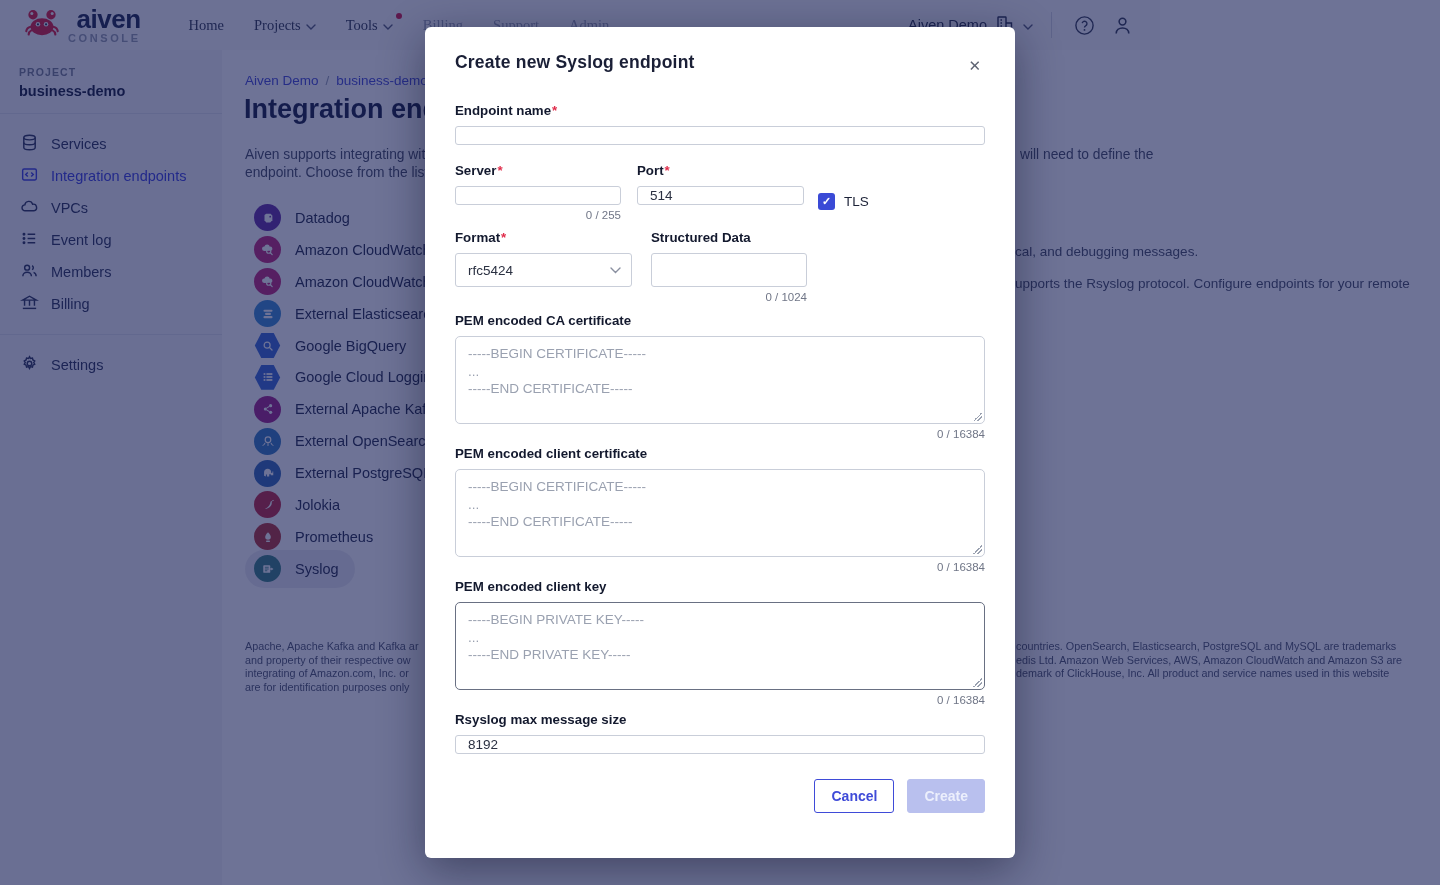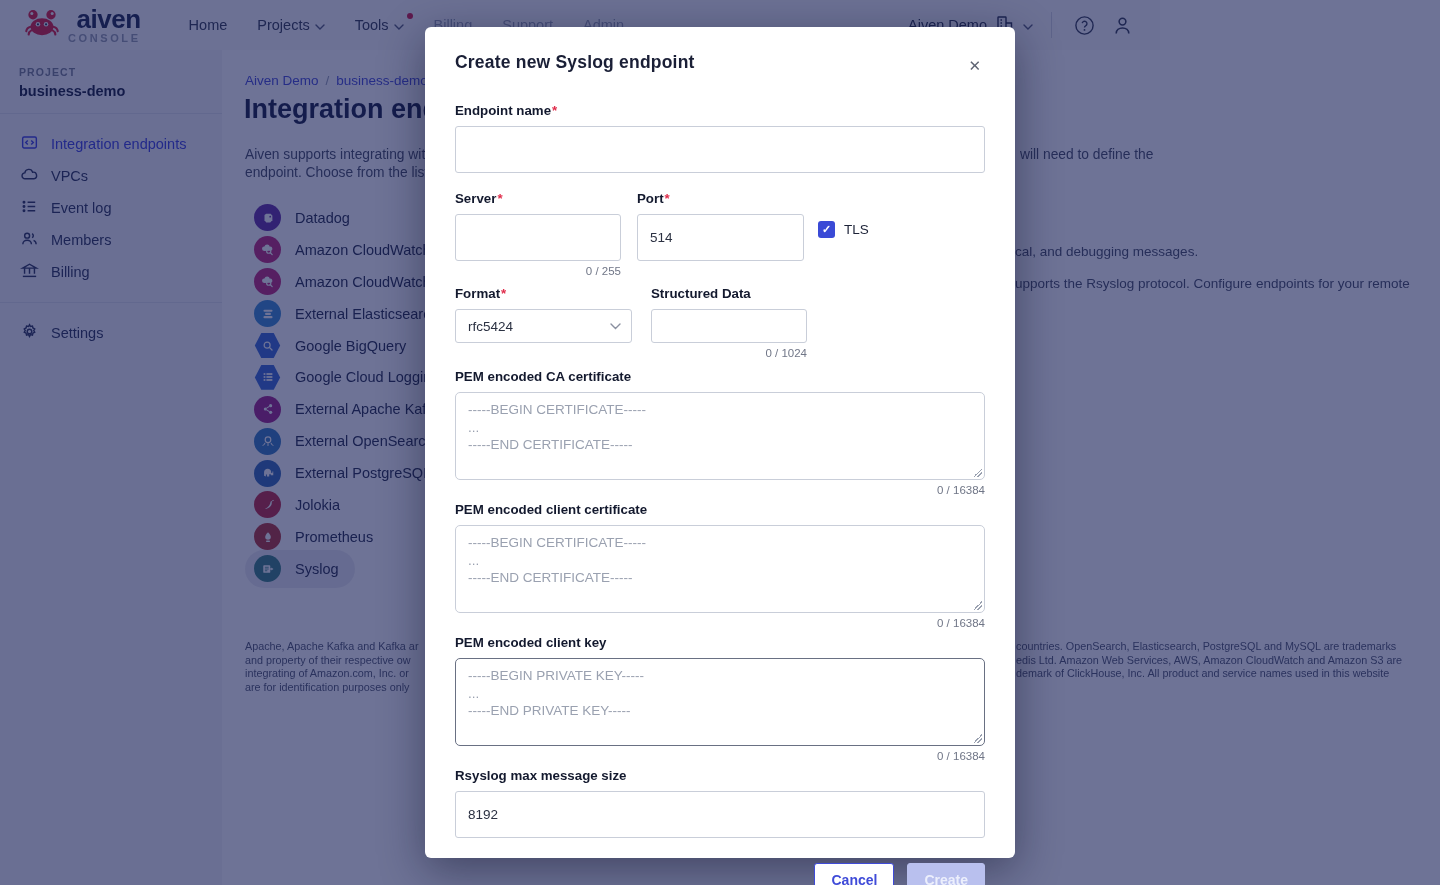--- a/index.html
+++ b/index.html
@@ -5,21 +5,21 @@
   * { margin:0; padding:0; box-sizing:border-box; }
   html,body { width:1440px; height:885px; overflow:hidden; font-family:"Liberation Sans", sans-serif; background:#fff; }
 
   
   .navbar { position:absolute; left:0; top:0; width:1160px; height:50px; background:#f9f9fb; display:flex; align-items:center; padding:0 24px; z-index:1; }
   .brand { display:flex; align-items:center; gap:8px; }
   .wordmark { display:flex; flex-direction:column; align-items:flex-end; line-height:1; }
   .wordmark .name { font-size:26px; font-weight:800; color:#232e52; letter-spacing:-0.5px; }
   .wordmark .sub { font-size:11px; letter-spacing:2.6px; color:#9aa0af; font-weight:700; margin-top:1px; }
   .nav-items { display:flex; align-items:center; gap:30px; margin-left:48px; }
-  .nav-item { position:relative; display:flex; align-items:center; gap:5px; font-size:14.5px; color:#3a4256; cursor:pointer; }
+  .nav-item { position:relative; display:flex; align-items:center; gap:5px; font-size:14.5px; color:#3a4256; cursor:pointer;font-family:Liberation Serif, serif; }
   .nav-item.muted { color:#9aa0b2; }
   .nav-item .dot { position:absolute; top:-4px; right:-9px; width:6px; height:6px; border-radius:50%; background:#d6204a; }
   .nav-right { margin-left:auto; display:flex; align-items:center; }
   .org-switch { display:flex; align-items:center; gap:8px; font-size:14.5px; color:#323a52; cursor:pointer; }
   .nav-sep { width:1px; height:26px; background:#d5d7e0; margin:0 18px; }
   .icon-btn { display:flex; align-items:center; justify-content:center; width:28px; height:28px; cursor:pointer; }
   .icon-btn + .icon-btn { margin-left:10px; }
 
   
   .sidebar { position:absolute; left:0; top:50px; width:222px; height:835px; background:#f4f5f8; z-index:1; }
@@ -56,21 +56,21 @@
 
   
   .overlay { position:absolute; inset:0; background:rgba(13,22,80,0.6); z-index:40; }
   .modal { position:absolute; left:425px; top:27px; width:590px; height:831px; background:#fff; border-radius:6px; box-shadow:0 12px 45px rgba(10,14,40,0.45); z-index:50; padding:25px 30px 0 30px; }
   .modal-header { display:flex; align-items:flex-start; justify-content:space-between; }
   .modal-title { font-size:17.5px; font-weight:700; color:#1a1f36; letter-spacing:0.2px;text-align:center; }
   .modal-close { font-size:15px; color:#5f6573; cursor:pointer; line-height:1; padding:4px; margin-top:2px; }
 
   .field-label { font-size:13.3px; font-weight:700; color:#13192e; }
   .req { color:#e02d4b; margin-left:1px; }
-  .txt-input { display:block; width:100%; height:47px; border:1px solid #c9ced9; border-radius:3px; padding:0 12px; font-size:13.5px; color:#2b3142; font-family:"Liberation Sans",sans-serif; background:#fff; outline:none; }
+  .txt-input { display:block; width:100%; height:19px; border:1px solid #c9ced9; border-radius:3px; padding:0 12px; font-size:13.5px; color:#2b3142; font-family:"Liberation Sans",sans-serif; background:#fff; outline:none; }
   .counter { font-size:11.5px; color:#707687; text-align:right; margin-top:4px; }
 
   .row { display:flex; align-items:flex-start; }
   .col-server { width:166px; }
   .col-port { width:167px; margin-left:16px; }
   .tls-wrap { display:flex; align-items:center; margin-left:14px; margin-top:30px; }
   .checkbox { width:17px; height:17px; background:#3a4ad6; border-radius:3px; display:flex; align-items:center; justify-content:center; cursor:pointer; }
   .checkbox::after { content:"✓"; color:#fff; font-size:11px; font-weight:700; }
   .tls-label { font-size:13.5px; color:#1c2237; margin-left:9px; }
 
@@ -178,20 +178,30 @@
   </div>
 </div>
 
 <div class="sidebar">
   <div class="proj-block">
     <div class="proj-label">PROJECT</div>
     <div class="proj-name">business-demo</div>
   </div>
   <div class="side-divider"></div>
   <div class="side-nav">
+    <div class="side-item">
+      <span>
+        <svg width="19" height="19" viewBox="0 0 20 20" fill="none" stroke="currentColor" stroke-width="1.5">
+          <ellipse cx="10" cy="4.8" rx="6" ry="2.4"></ellipse>
+            <path d="M4 4.8v10.4c0 1.3 2.7 2.4 6 2.4s6-1.1 6-2.4V4.8"></path>
+            <path d="M4 10c0 1.3 2.7 2.4 6 2.4s6-1.1 6-2.4"></path>
+        </svg>
+      </span>
+      <span>Services</span>
+    </div>
     <div class="side-item active">
       <span>
         <svg width="19" height="19" viewBox="0 0 20 20" fill="none" stroke="currentColor" stroke-width="1.5">
           <rect x="2.8" y="4.2" width="14.4" height="11.6" rx="1.5"></rect>
             <path d="M8.2 7.8L6 10l2.2 2.2M11.8 7.8L14 10l-2.2 2.2"></path>
         </svg>
       </span>
       <span>Integration endpoints</span>
     </div>
     <div class="side-item">

